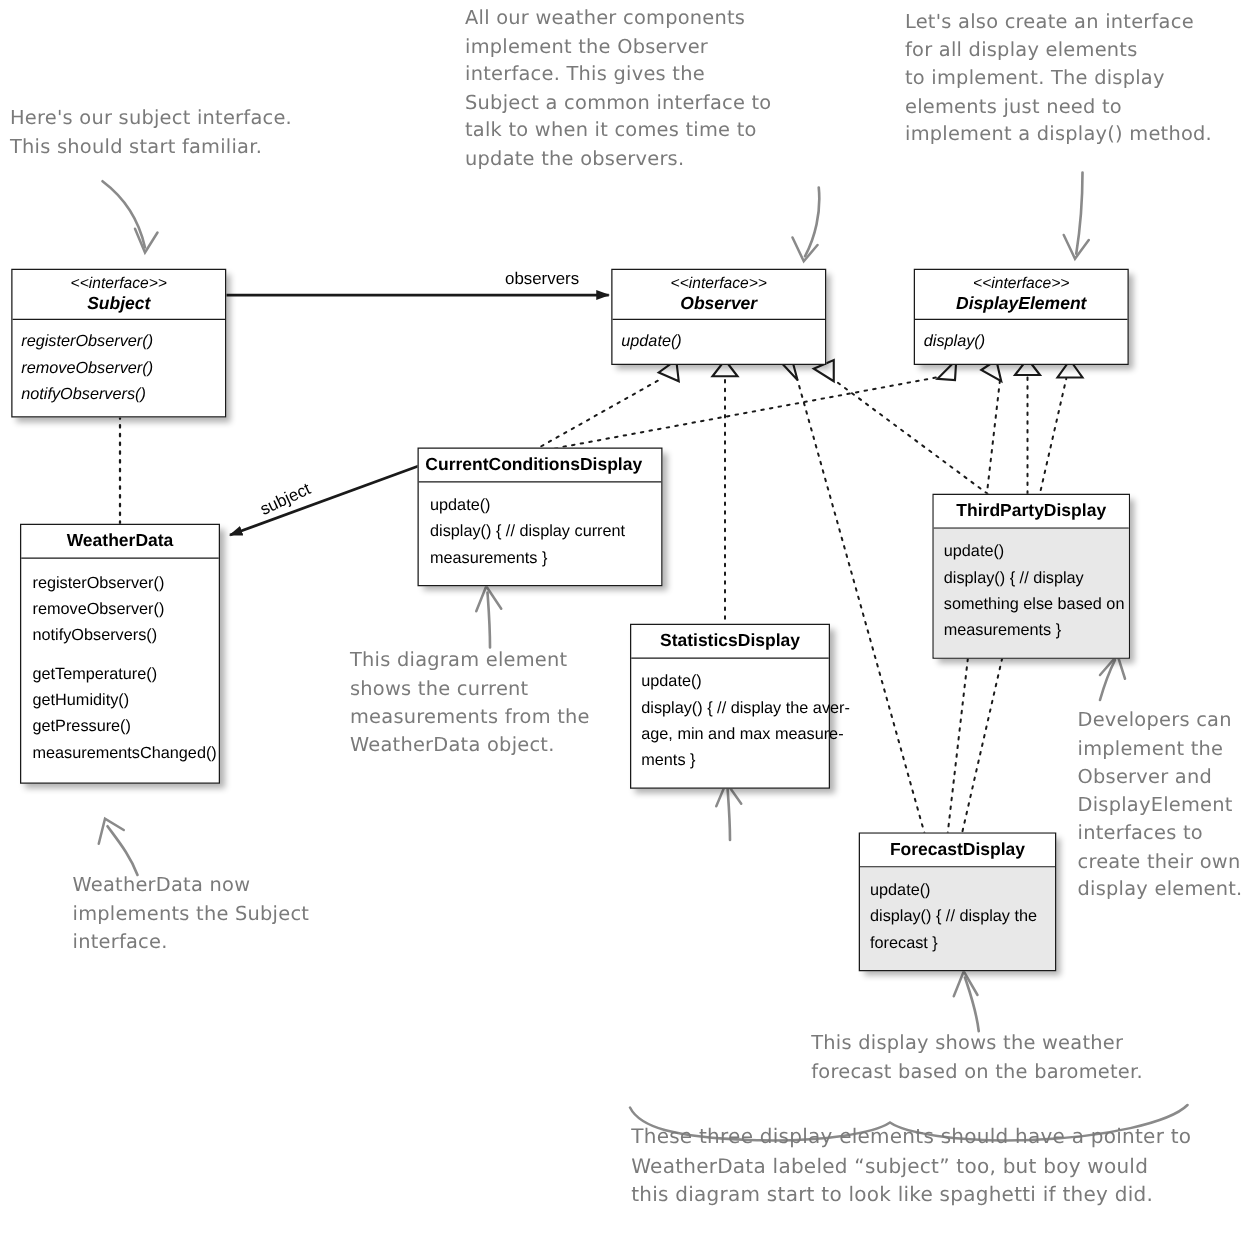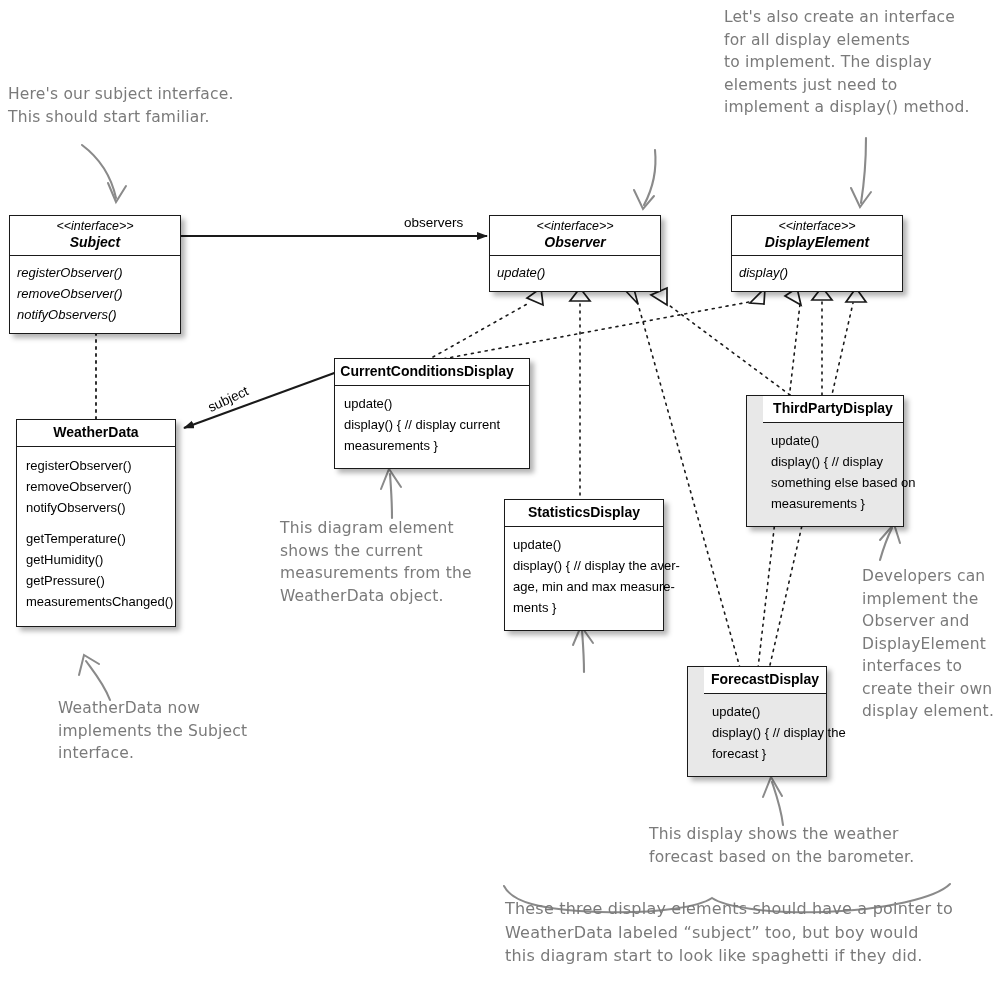--- a/index.html
+++ b/index.html
@@ -15,21 +15,21 @@
   .uml{position:absolute;background:#ffffff;border:1.5px solid #1a1a1a;
        box-sizing:border-box;box-shadow:4px 4px 5px rgba(0,0,0,.30);}
   .uml .hdr{padding:3px 4px 4px 4px;text-align:center;border-bottom:1.5px solid #1a1a1a;}
   .uml .stereo{font-size:12.5px;font-style:italic;line-height:15px;}
   .uml .nm{font-size:14px;font-weight:bold;line-height:17px;}
   .uml .nm.ital{font-style:italic;}
   .uml .body{padding:6px 7px 8px 7px;}
   .uml .body div{font-size:13px;line-height:21px;white-space:nowrap;}
   .uml .body div.ital{font-style:italic;}
   .uml .body div.gap{height:10px;line-height:10px;}
-  .uml.gray{background:#e8e8e8;padding-left:16px;}
+  .uml.gray{background:#e8e8e8;}
   .uml.gray .body{background:#e8e8e8;}
 
   .edge-label{position:absolute;font-size:13.5px;color:#000;white-space:nowrap;}
   .edge-label.rot{transform:rotate(-25deg);transform-origin:left bottom;}
 
   
   .hand{position:absolute;color:#7a7a7a;font-family:"DejaVu Sans", sans-serif;
         font-size:15.5px;line-height:22.5px;white-space:pre;letter-spacing:.2px;}
   .hand.big{font-size:16px;line-height:23.5px;}
 </style>
@@ -195,37 +195,43 @@
       <div class="nm">ThirdPartyDisplay</div>
     </div>
     <div class="body" style="padding:7px 8px 12px 8px;">
       <div>update()</div>
       <div>display() { // display</div>
       <div>something else based on</div>
       <div>measurements }</div>
     </div>
   </div>
 
-  <div class="uml gray" style="left:687px;top:666px;width:140px;">
+  <div class="uml gray" style="left:687px;top:666px;width:158px;">
     <div class="hdr" style="padding:4px 4px 5px 4px;background:#ffffff;">
       <div class="nm">ForecastDisplay</div>
     </div>
     <div class="body" style="padding:7px 8px 12px 8px;">
       <div>update()</div>
       <div>display() { // display the</div>
       <div>forecast }</div>
     </div>
   </div>
 
   <div class="edge-label" style="left:404px;top:215px;">observers</div>
   <div class="edge-label rot" style="left:212px;top:400px;">subject</div>
 
   <div class="hand" style="left:8px;top:83px;">Here's our subject interface.
 This should start familiar.</div>
 
+  <div class="hand" style="left:372px;top:3px;">All our weather components
+implement the Observer
+interface. This gives the
+Subject a common interface to
+talk to when it comes time to
+update the observers.</div>
 
   <div class="hand" style="left:724px;top:6px;">Let's also create an interface
 for all display elements
 to implement. The display
 elements just need to
 implement a display() method.</div>
 
   <div class="hand" style="left:280px;top:517px;">This diagram element
 shows the current
 measurements from the

